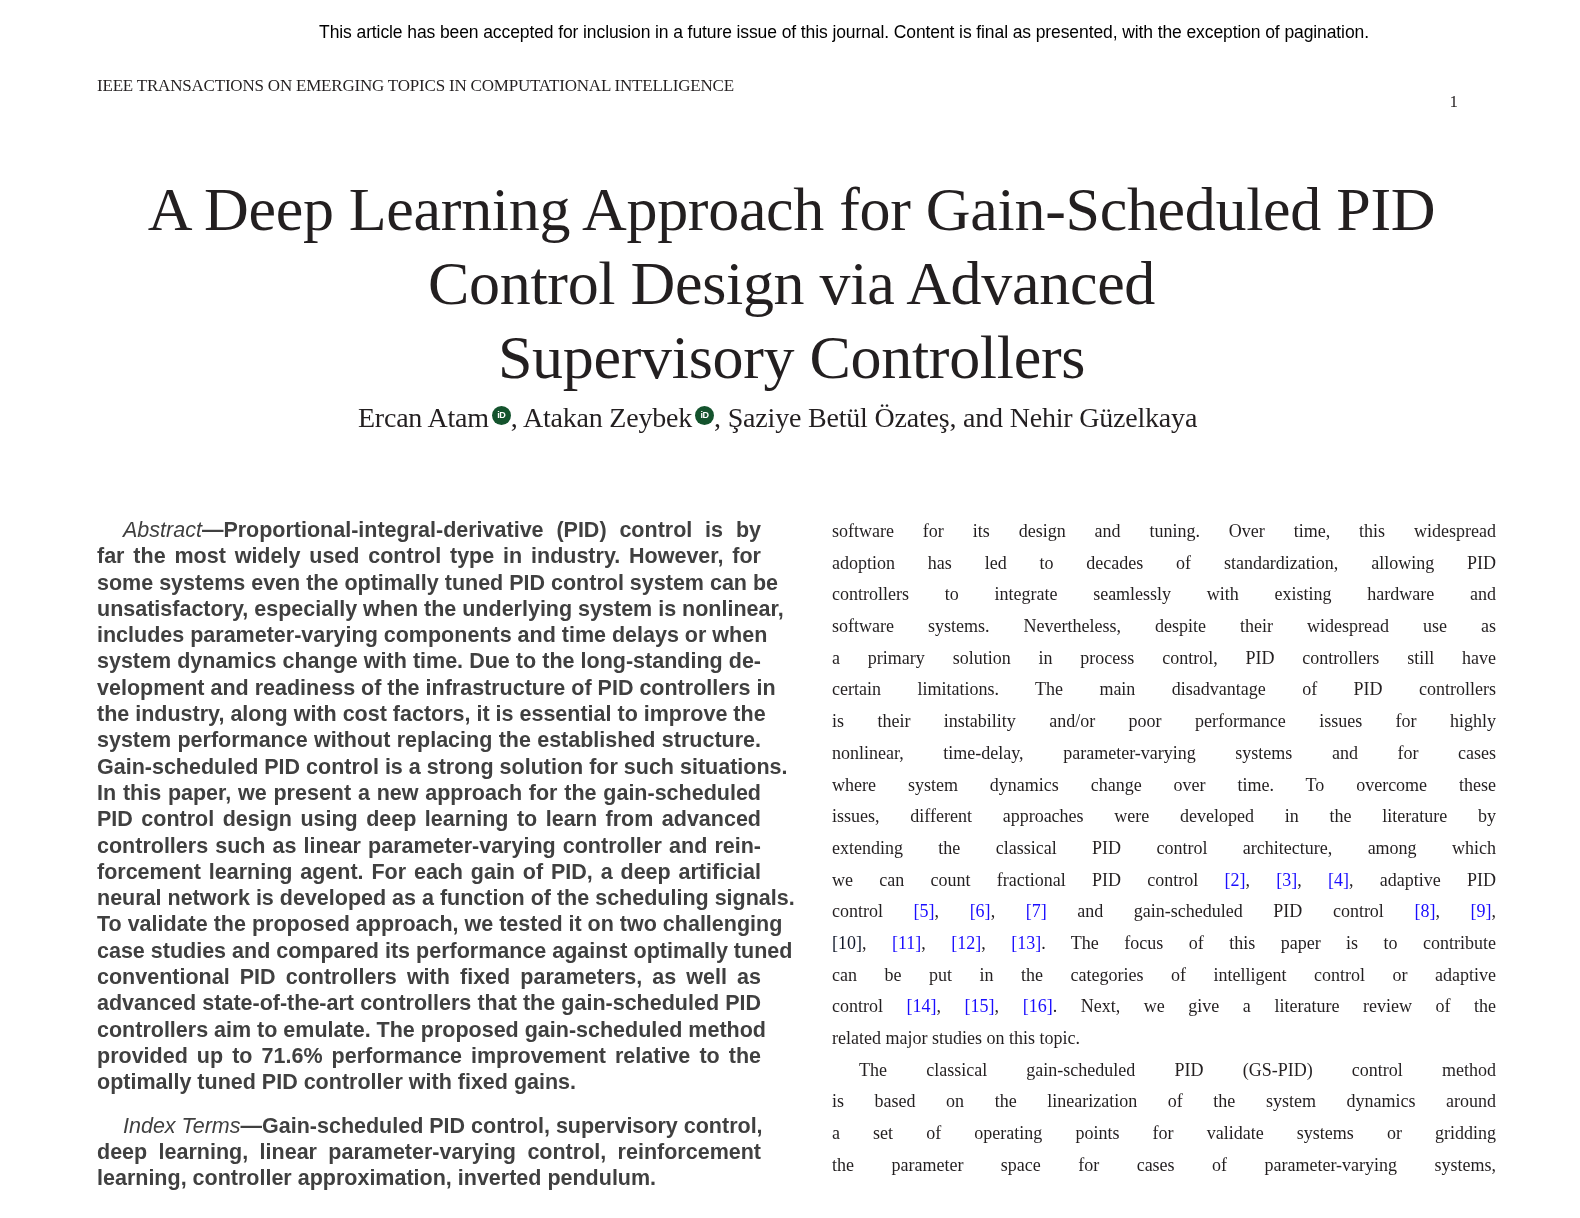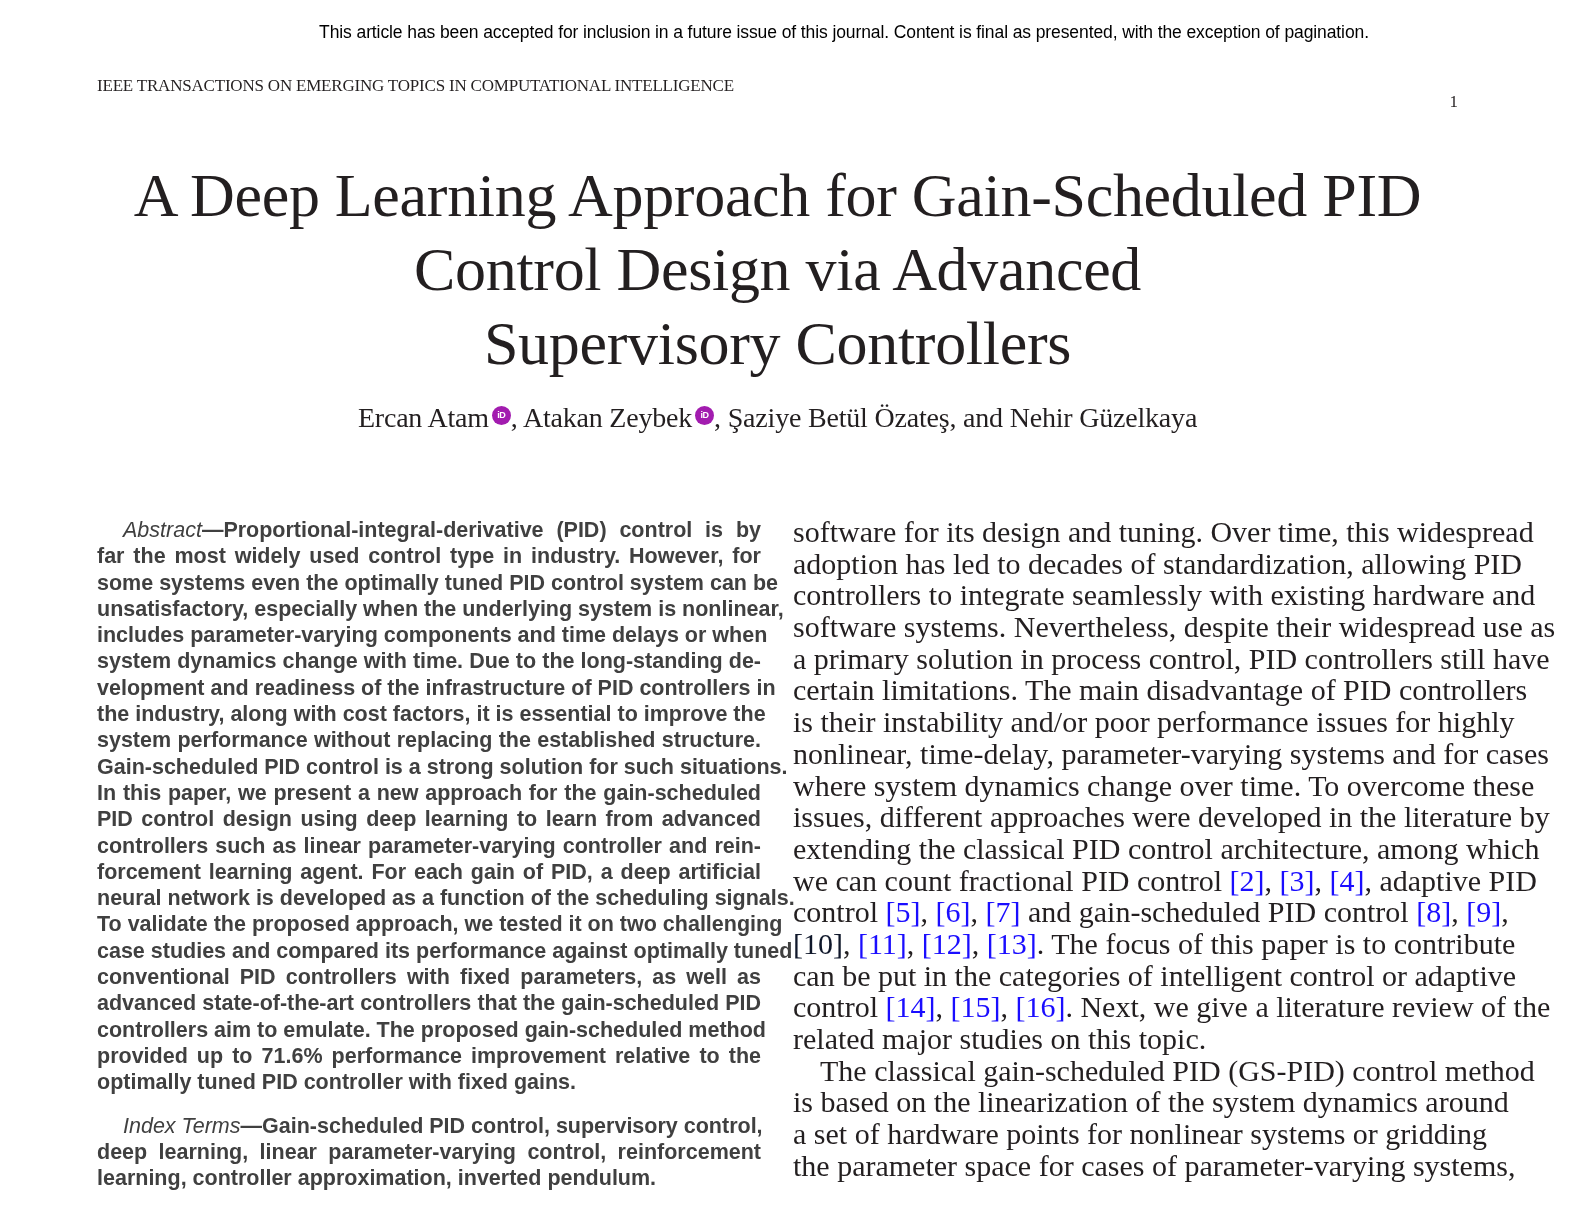--- a/index.html
+++ b/index.html
@@ -45,42 +45,42 @@
   .title {
     position: absolute;
     top: 158px;
     left: 0;
     width: 1555px;
     text-align: center;
     font-family: "Liberation Serif", serif;
     font-size: 62px;
     line-height: 74px;
     color: #231f20;
-    margin: 0;
+    margin: 14px;
     font-weight: normal;
     letter-spacing: -0.3px;
   }
   .title .tline { display: block; }
   .authors {
     position: absolute;
     top: 402px;
     left: 0;
     width: 1555px;
     text-align: center;
     font-family: "Liberation Serif", serif;
     font-size: 28px;
     color: #231f20;
     letter-spacing: -0.2px;
   }
   .orcid {
     display: inline-block;
     width: 19px;
     height: 19px;
     border-radius: 50%;
-    background: #a21caf;
+    background: #14532d;
     color: #fff;
     font-family: "Liberation Sans", sans-serif;
     font-size: 9px;
     font-weight: bold;
     line-height: 19px;
     text-align: center;
     vertical-align: 9px;
     margin-left: 3px;
     letter-spacing: -0.5px;
   }
@@ -90,24 +90,24 @@
     left: 97px;
     width: 664px;
     font-family: Liberation Sans, sans-serif;
     font-weight: bold;
     font-size: 21.5px;
     color: #404040;
   }
   .col-right {
     position: absolute;
     top: 516px;
-    left: 793px;
+    left: 832px;
     width: 664px;
     font-family: "Liberation Serif", serif;
-    font-size: 30px;
+    font-size: 18px;
     color: #231f20;
   }
   .ln {
     display: block;
     white-space: nowrap;
     text-align: justify;
     text-align-last: justify;
     overflow: visible;
   }
   .col-left .ln { height: 26.3px; line-height: 26.3px; }
@@ -182,15 +182,15 @@
     <span class="ln"><span>issues, different approaches were developed in the literature by</span></span>
     <span class="ln"><span>extending the classical PID control architecture, among which</span></span>
     <span class="ln"><span>we can count fractional PID control </span><span class="cite" style="color: rgb(26, 13, 255);">[2]</span><span>, </span><span class="cite" style="color: rgb(26, 13, 255);">[3]</span><span>, </span><span class="cite" style="color: rgb(26, 13, 255);">[4]</span><span>, adaptive PID</span></span>
     <span class="ln"><span>control </span><span class="cite" style="color: rgb(26, 13, 255);">[5]</span><span>, </span><span class="cite" style="color: rgb(26, 13, 255);">[6]</span><span>, </span><span class="cite" style="color: rgb(26, 13, 255);">[7]</span><span> and gain-scheduled PID control </span><span class="cite" style="color: rgb(26, 13, 255);">[8]</span><span>, </span><span class="cite" style="color: rgb(26, 13, 255);">[9]</span><span>,</span></span>
     <span class="ln"><span class="cite" style="color: #0f172a;">[10]</span><span>, </span><span class="cite" style="color: rgb(26, 13, 255);">[11]</span><span>, </span><span class="cite" style="color: rgb(26, 13, 255);">[12]</span><span>, </span><span class="cite" style="color: rgb(26, 13, 255);">[13]</span><span>. The focus of this paper is to contribute</span></span>
     <span class="ln"><span>can be put in the categories of intelligent control or adaptive</span></span>
     <span class="ln"><span>control </span><span class="cite" style="color: rgb(26, 13, 255);">[14]</span><span>, </span><span class="cite" style="color: rgb(26, 13, 255);">[15]</span><span>, </span><span class="cite" style="color: rgb(26, 13, 255);">[16]</span><span>. Next, we give a literature review of the</span></span>
     <span class="ln last"><span>related major studies on this topic.</span></span>
     <span class="ln indent"><span>The classical gain-scheduled PID (GS-PID) control method</span></span>
     <span class="ln"><span>is based on the linearization of the system dynamics around</span></span>
-    <span class="ln"><span>a set of hardware points for nonlinear systems or gridding</span></span>
+    <span class="ln"><span>a set of operating points for validate systems or gridding</span></span>
     <span class="ln"><span>the parameter space for cases of parameter-varying systems,</span></span>
   </div>
 
 </body></html>

